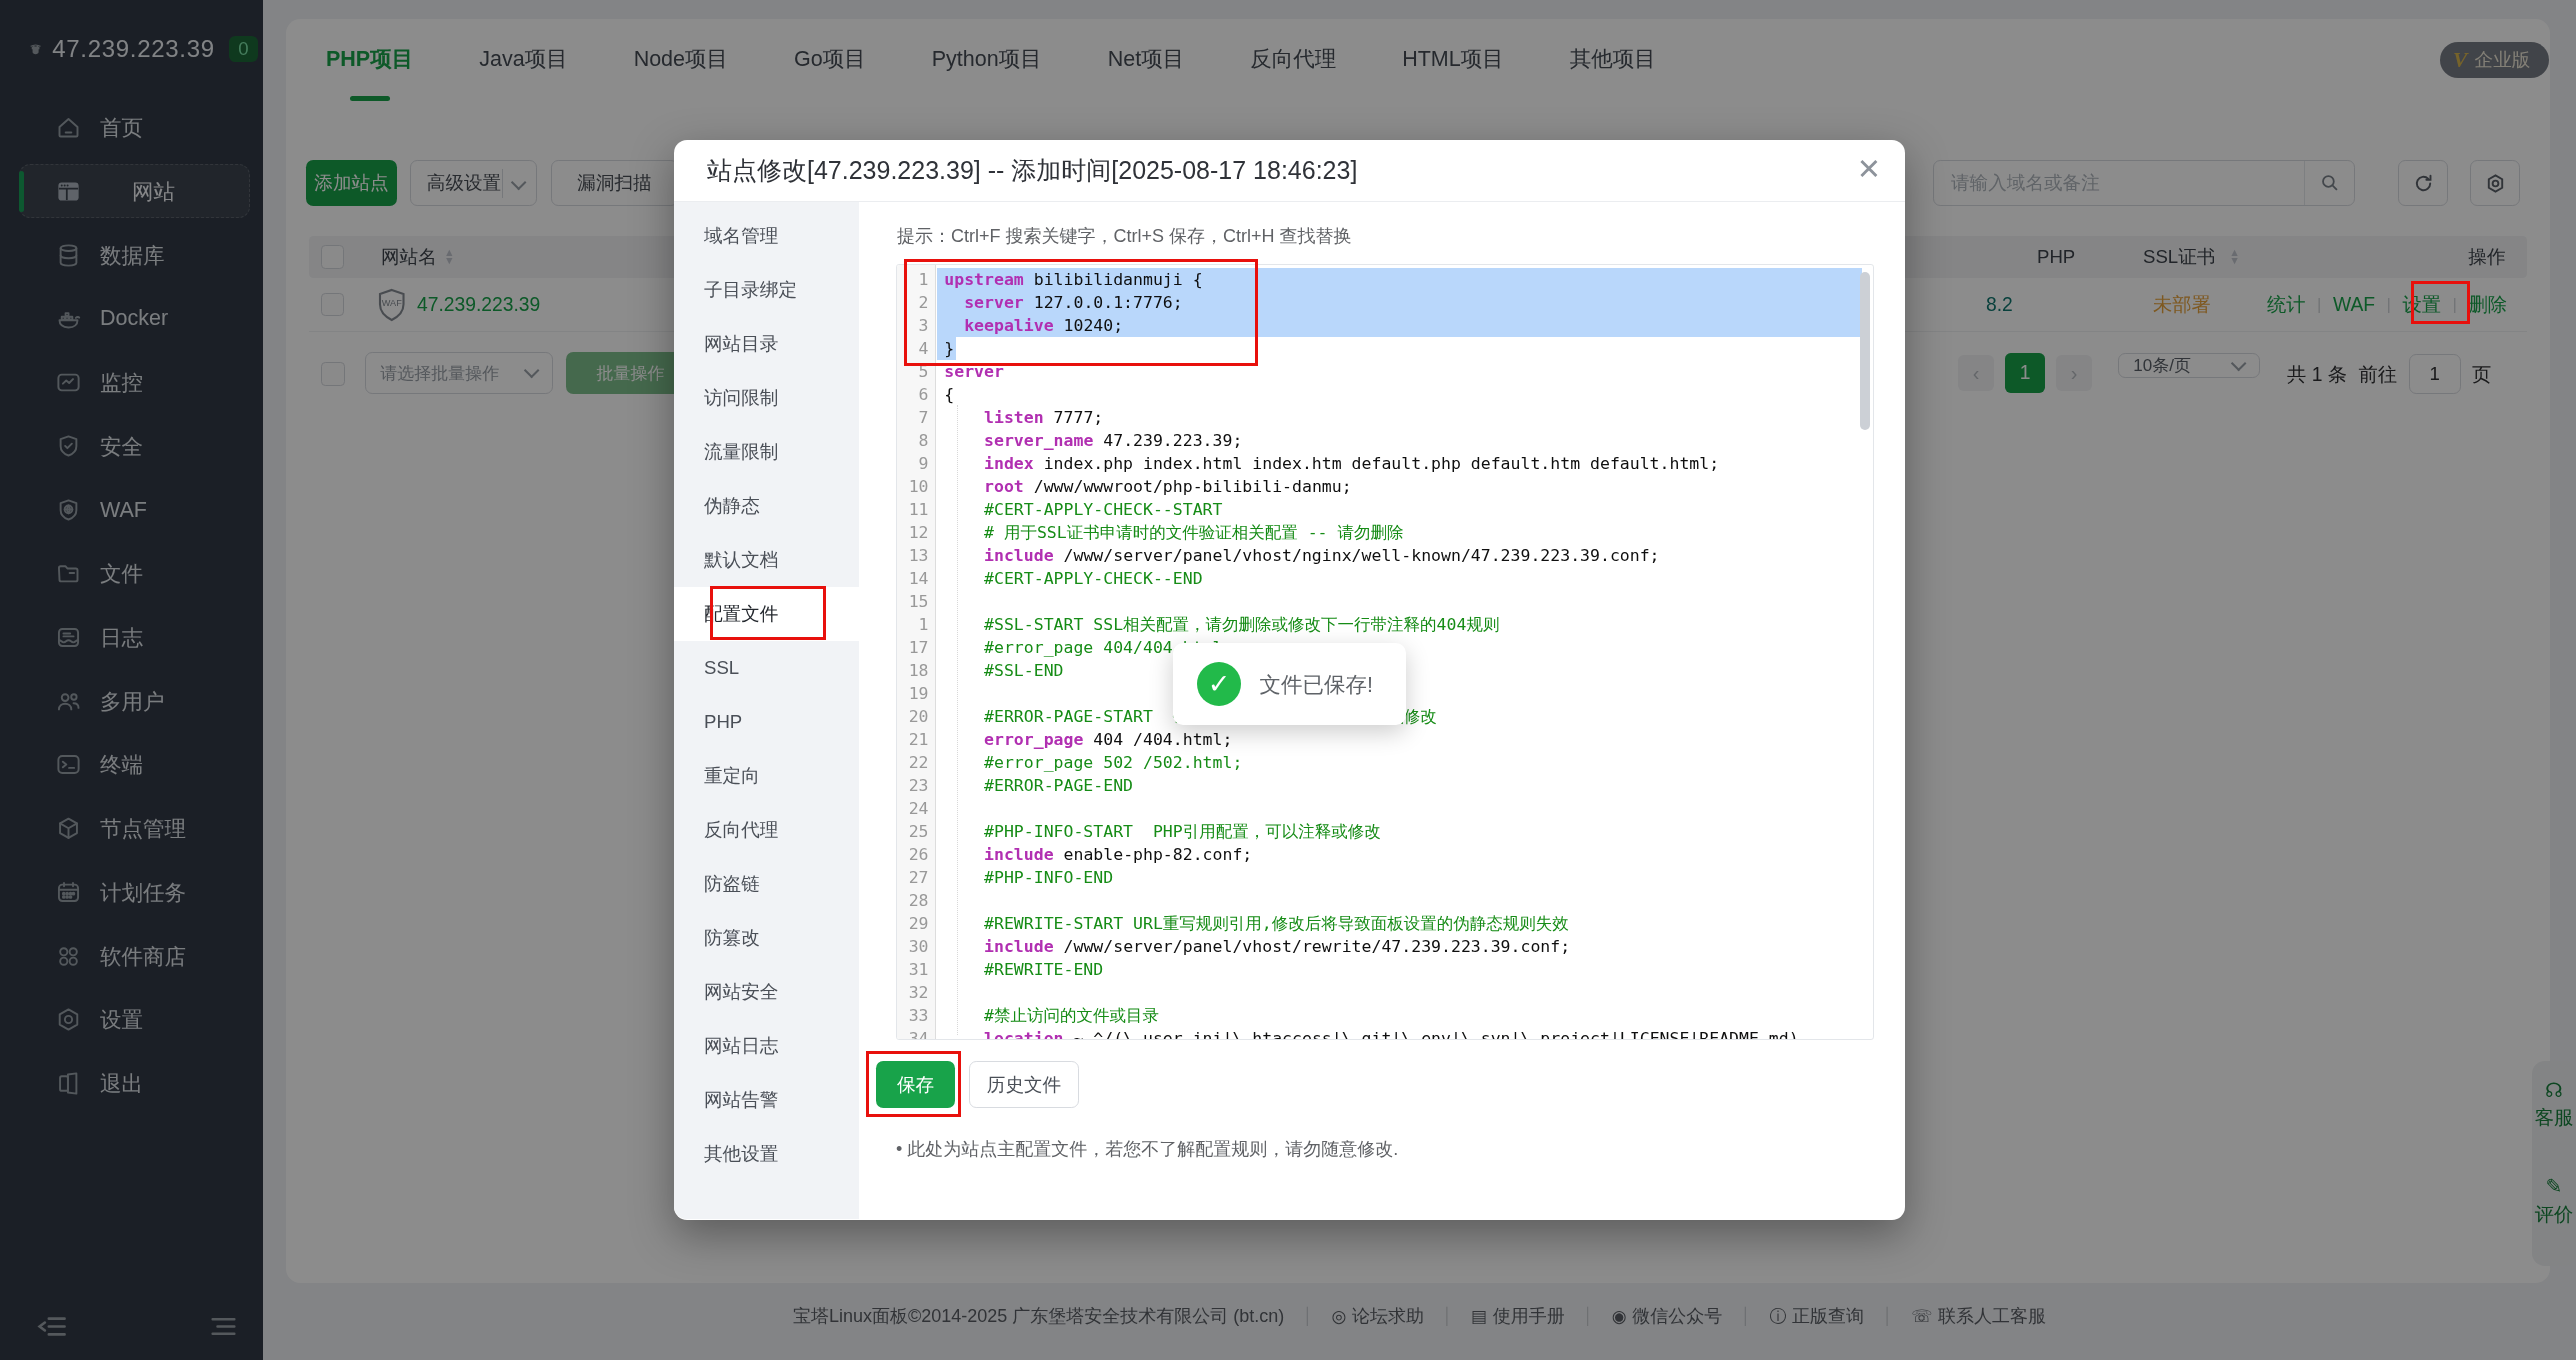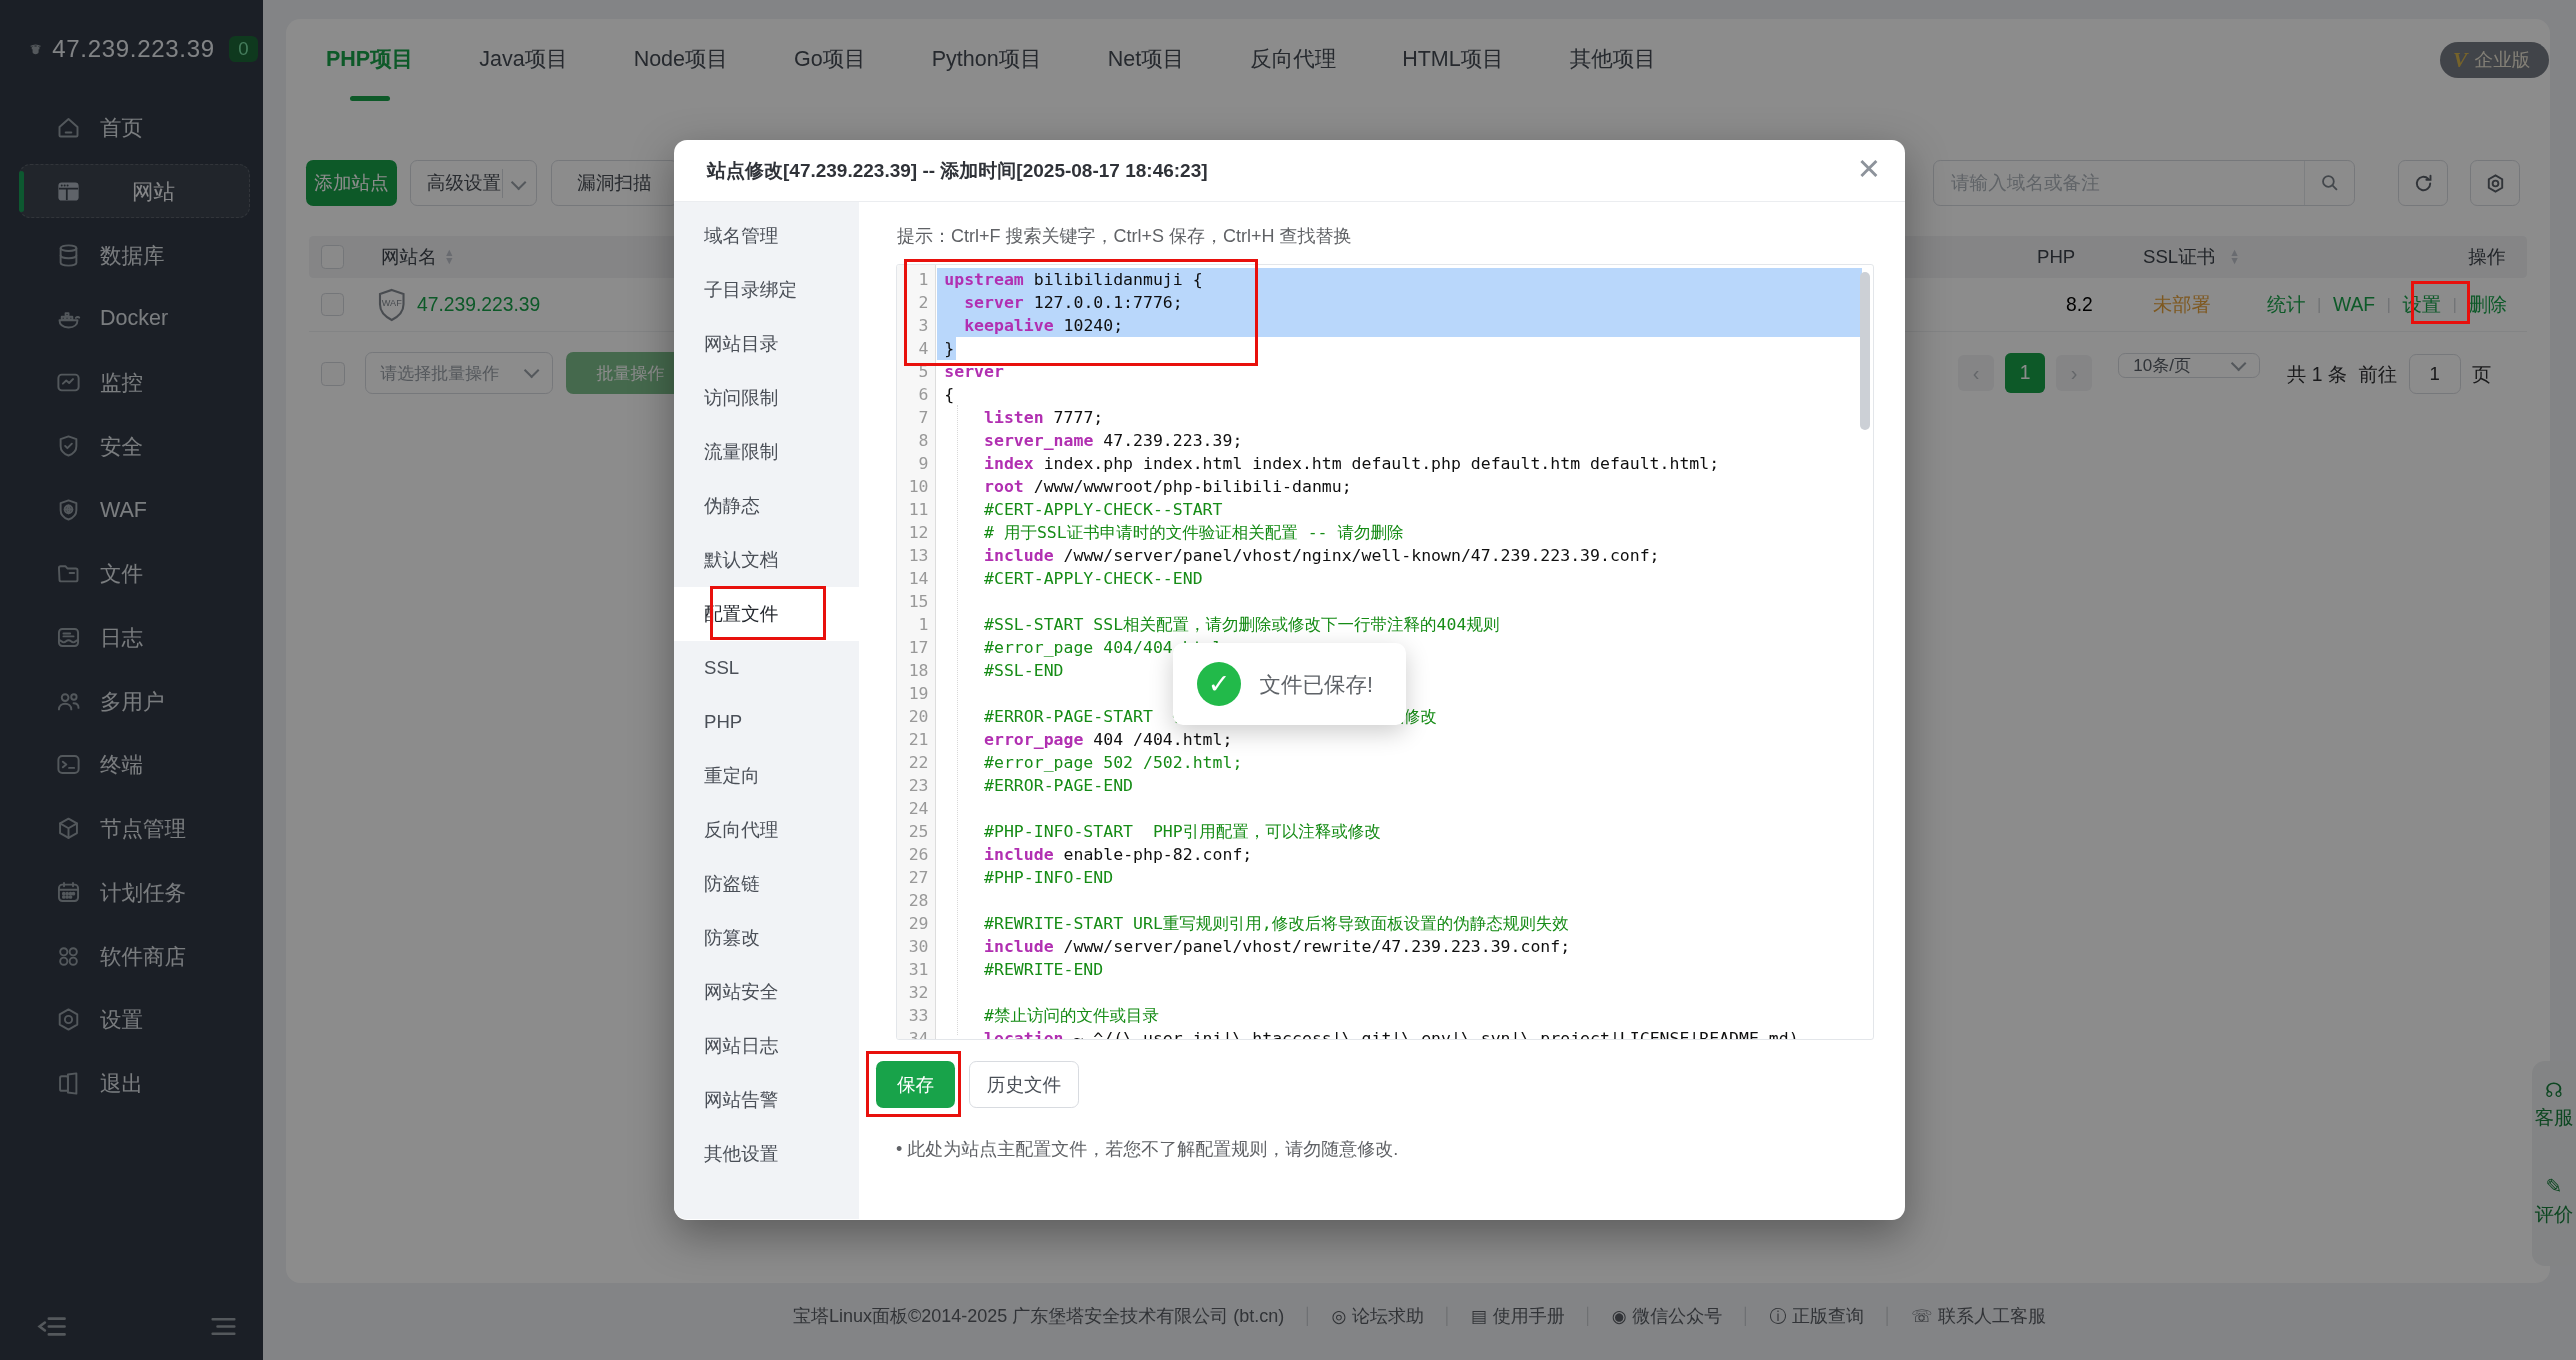--- a/index.html
+++ b/index.html
@@ -50,21 +50,21 @@
   .f-item{display:flex;align-items:center;gap:5.7px;cursor:pointer;}
   .f-glyph{font-size:17px;}
   .f-sep{color:#c6cace;font-size:15.8px;}
   .side-widget{left:2532px;top:1061px;width:44px;height:205px;background:#eef0f2;border-radius:13px;display:flex;flex-direction:column;align-items:center;padding-top:17px;box-sizing:border-box;gap:4.3px;}
   .sw-label{color:#18813d;font-size:19.3px;line-height:23.6px;text-align:center;cursor:pointer;}
   .sw-ico{font-size:20px;color:#18813d;}
   
   .overlay{left:0;top:0;width:2576px;height:1360px;background:rgba(0,0,0,0.45);z-index:50;}
   .modal{left:674px;top:140px;width:1231px;height:1080px;background:#fff;border-radius:13px;z-index:60;box-shadow:0 14.3px 43px rgba(0,0,0,.35);}
   .m-header{position:absolute;left:0;top:0;width:100%;height:62px;border-bottom:1.4px solid #ebedf0;display:flex;align-items:center;box-sizing:border-box;}
-  .m-title{margin-left:33px;font-size:19px;color:#2f3238;font-weight:bold;}
+  .m-title{margin-left:33px;font-size:25px;color:#2f3238;font-weight:normal;}
   .m-close{position:absolute;right:24px;top:14.3px;font-size:29px;color:#8d939b;cursor:pointer;line-height:31.5px;}
   .m-nav{position:absolute;left:0;top:62px;width:185px;height:1017px;background:#f1f3f6;border-radius:0 0 0 13px;padding-top:7.2px;box-sizing:border-box;}
   .m-nav-item{height:54px;display:flex;align-items:center;padding-left:30px;font-size:18.6px;color:#4a4f57;cursor:pointer;}
   .m-nav-item.selected{background:#ffffff;color:#24282e;text-align:center;}
   .m-hint{position:absolute;left:223px;top:84px;font-size:18px;color:#606266;}
   .editor{position:absolute;left:222px;top:124px;width:978px;height:776px;border:1.4px solid #e3e6ea;border-radius:2.9px;overflow:hidden;background:#fff;box-sizing:border-box;}
   .ed-gutter{position:absolute;left:0;top:0;width:39px;height:100%;background:#f7f7f7;border-right:1.4px solid #dddddd;box-sizing:border-box;}
   .ed-lines{position:absolute;left:0;top:2.9px;width:100%;}
   .ed-row{position:relative;height:23px;display:flex;font-family:"DejaVu Sans Mono",monospace;font-size:16.5px;line-height:23px;white-space:pre;}
   .ed-num{width:31.5px;flex:0 0 31.5px;text-align:right;color:#999;z-index:2;}
@@ -346,21 +346,21 @@
 
   <div class="abs trow">
     <span class="cbx" style="margin-left:11.5px;"></span>
     <span style="margin-left:31.5px;display:flex;align-items:center;">
       <svg width="31.5" height="34" viewBox="0 0 24 26" fill="none" stroke="#858b93" stroke-width="1.6" style="font-size:27px">
           <path d="M12 1.5l9 3v8c0 6-4 9.5-9 12-5-2.5-9-6-9-12v-8z"></path>
           <text x="12" y="13.5" font-size="7" fill="#858b93" stroke="none" text-anchor="middle" font-family="Liberation Sans">WAF</text>
         </svg>
     </span>
     <span class="glink" style="margin-left:10px;">47.239.223.39</span>
-    <span style="position:absolute;left:1757px;color:#000000;">8.2</span>
+    <span style="position:absolute;left:1677px;color:#0f766e;">8.2</span>
     <span style="position:absolute;left:1844px;color:#e6a23c;text-align:center;">未部署</span>
     <span style="position:absolute;right:20px;display:flex;align-items:center;">
       <span class="glink">统计</span>
         <span class="sep">|</span>
       <span class="glink">WAF</span>
         <span class="sep">|</span>
       <span class="glink">设置</span>
         <span class="sep">|</span>
       <span class="glink">删除</span>
     </span>

